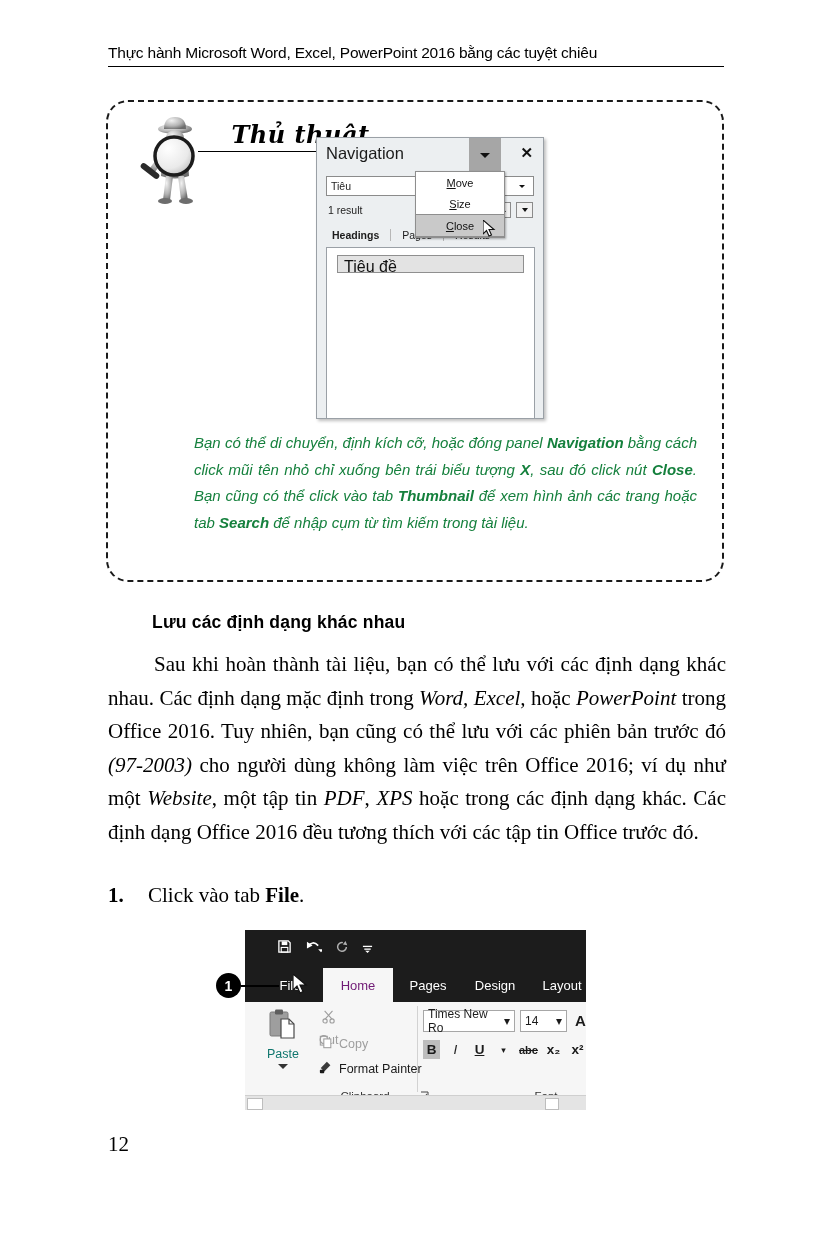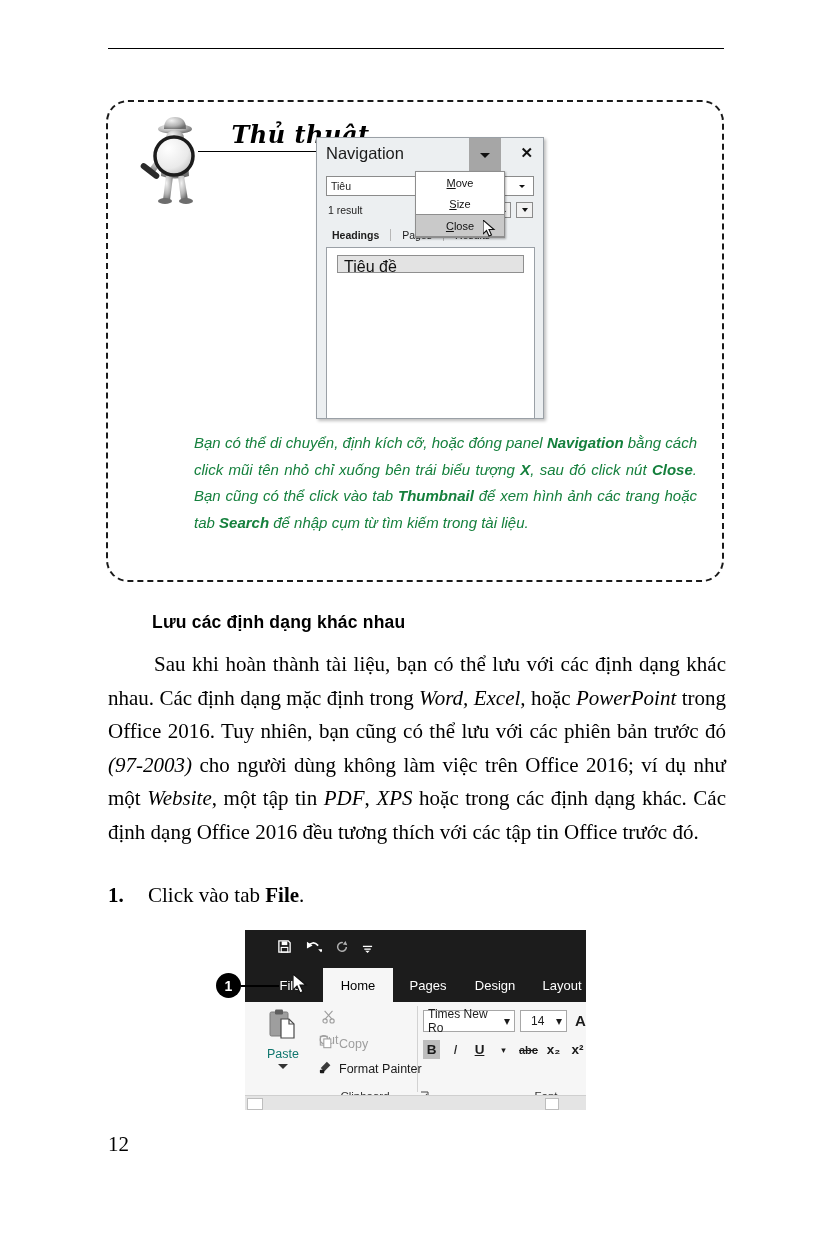--- a/index.html
+++ b/index.html
@@ -372,21 +372,21 @@
     top: 0;
     height: 34px;
     display: flex;
     align-items: center;
     justify-content: center;
     color: #ffffff;
     font-size: 13px;
   }
   .rb-tab.home {
     background: #f6f6f6;
-    color: #000000;
+    color: #701a75;
   }
   .ribbon-body {
     position: relative;
     height: 108px;
     background: #f6f6f6;
     border-top: none;
   }
   .grp-sep {
     position: absolute;
     top: 4px;
@@ -459,21 +459,21 @@
     top: 8px;
     width: 47px;
     height: 22px;
     background: #fff;
     border: 1px solid #a7a7a7;
     box-sizing: border-box;
     font-size: 12px;
     color: #1b1b1b;
     display: flex;
     align-items: center;
-    padding-left: 10px;
+    padding-left: 4px;
     justify-content: space-between;
   }
   .font-grow {
     position: absolute;
     left: 330px;
     top: 10px;
     font-size: 15px;
     font-weight: bold;
     color: #1b1b1b;
   }
@@ -558,20 +558,21 @@
     font-family: "Liberation Serif", serif;
     font-size: 21px;
   }
 
   .cursor-arrow { display: block; }
 </style>
 </head>
 <body>
 
 <div class="page-header">
+  <div class="htext">Thực hành Microsoft Word, Excel, PowerPoint 2016 bằng các tuyệt chiêu</div>
   <div class="hrule"></div>
 </div>
 
 <div class="tip-box">
 
   <div class="tip-icon">
     <svg viewBox="0 0 90 92" width="90" height="92">
       <defs>
         <radialGradient id="gbody" cx="35%" cy="30%" r="75%">
           <stop offset="0%" stop-color="#f2f2f2"></stop>

